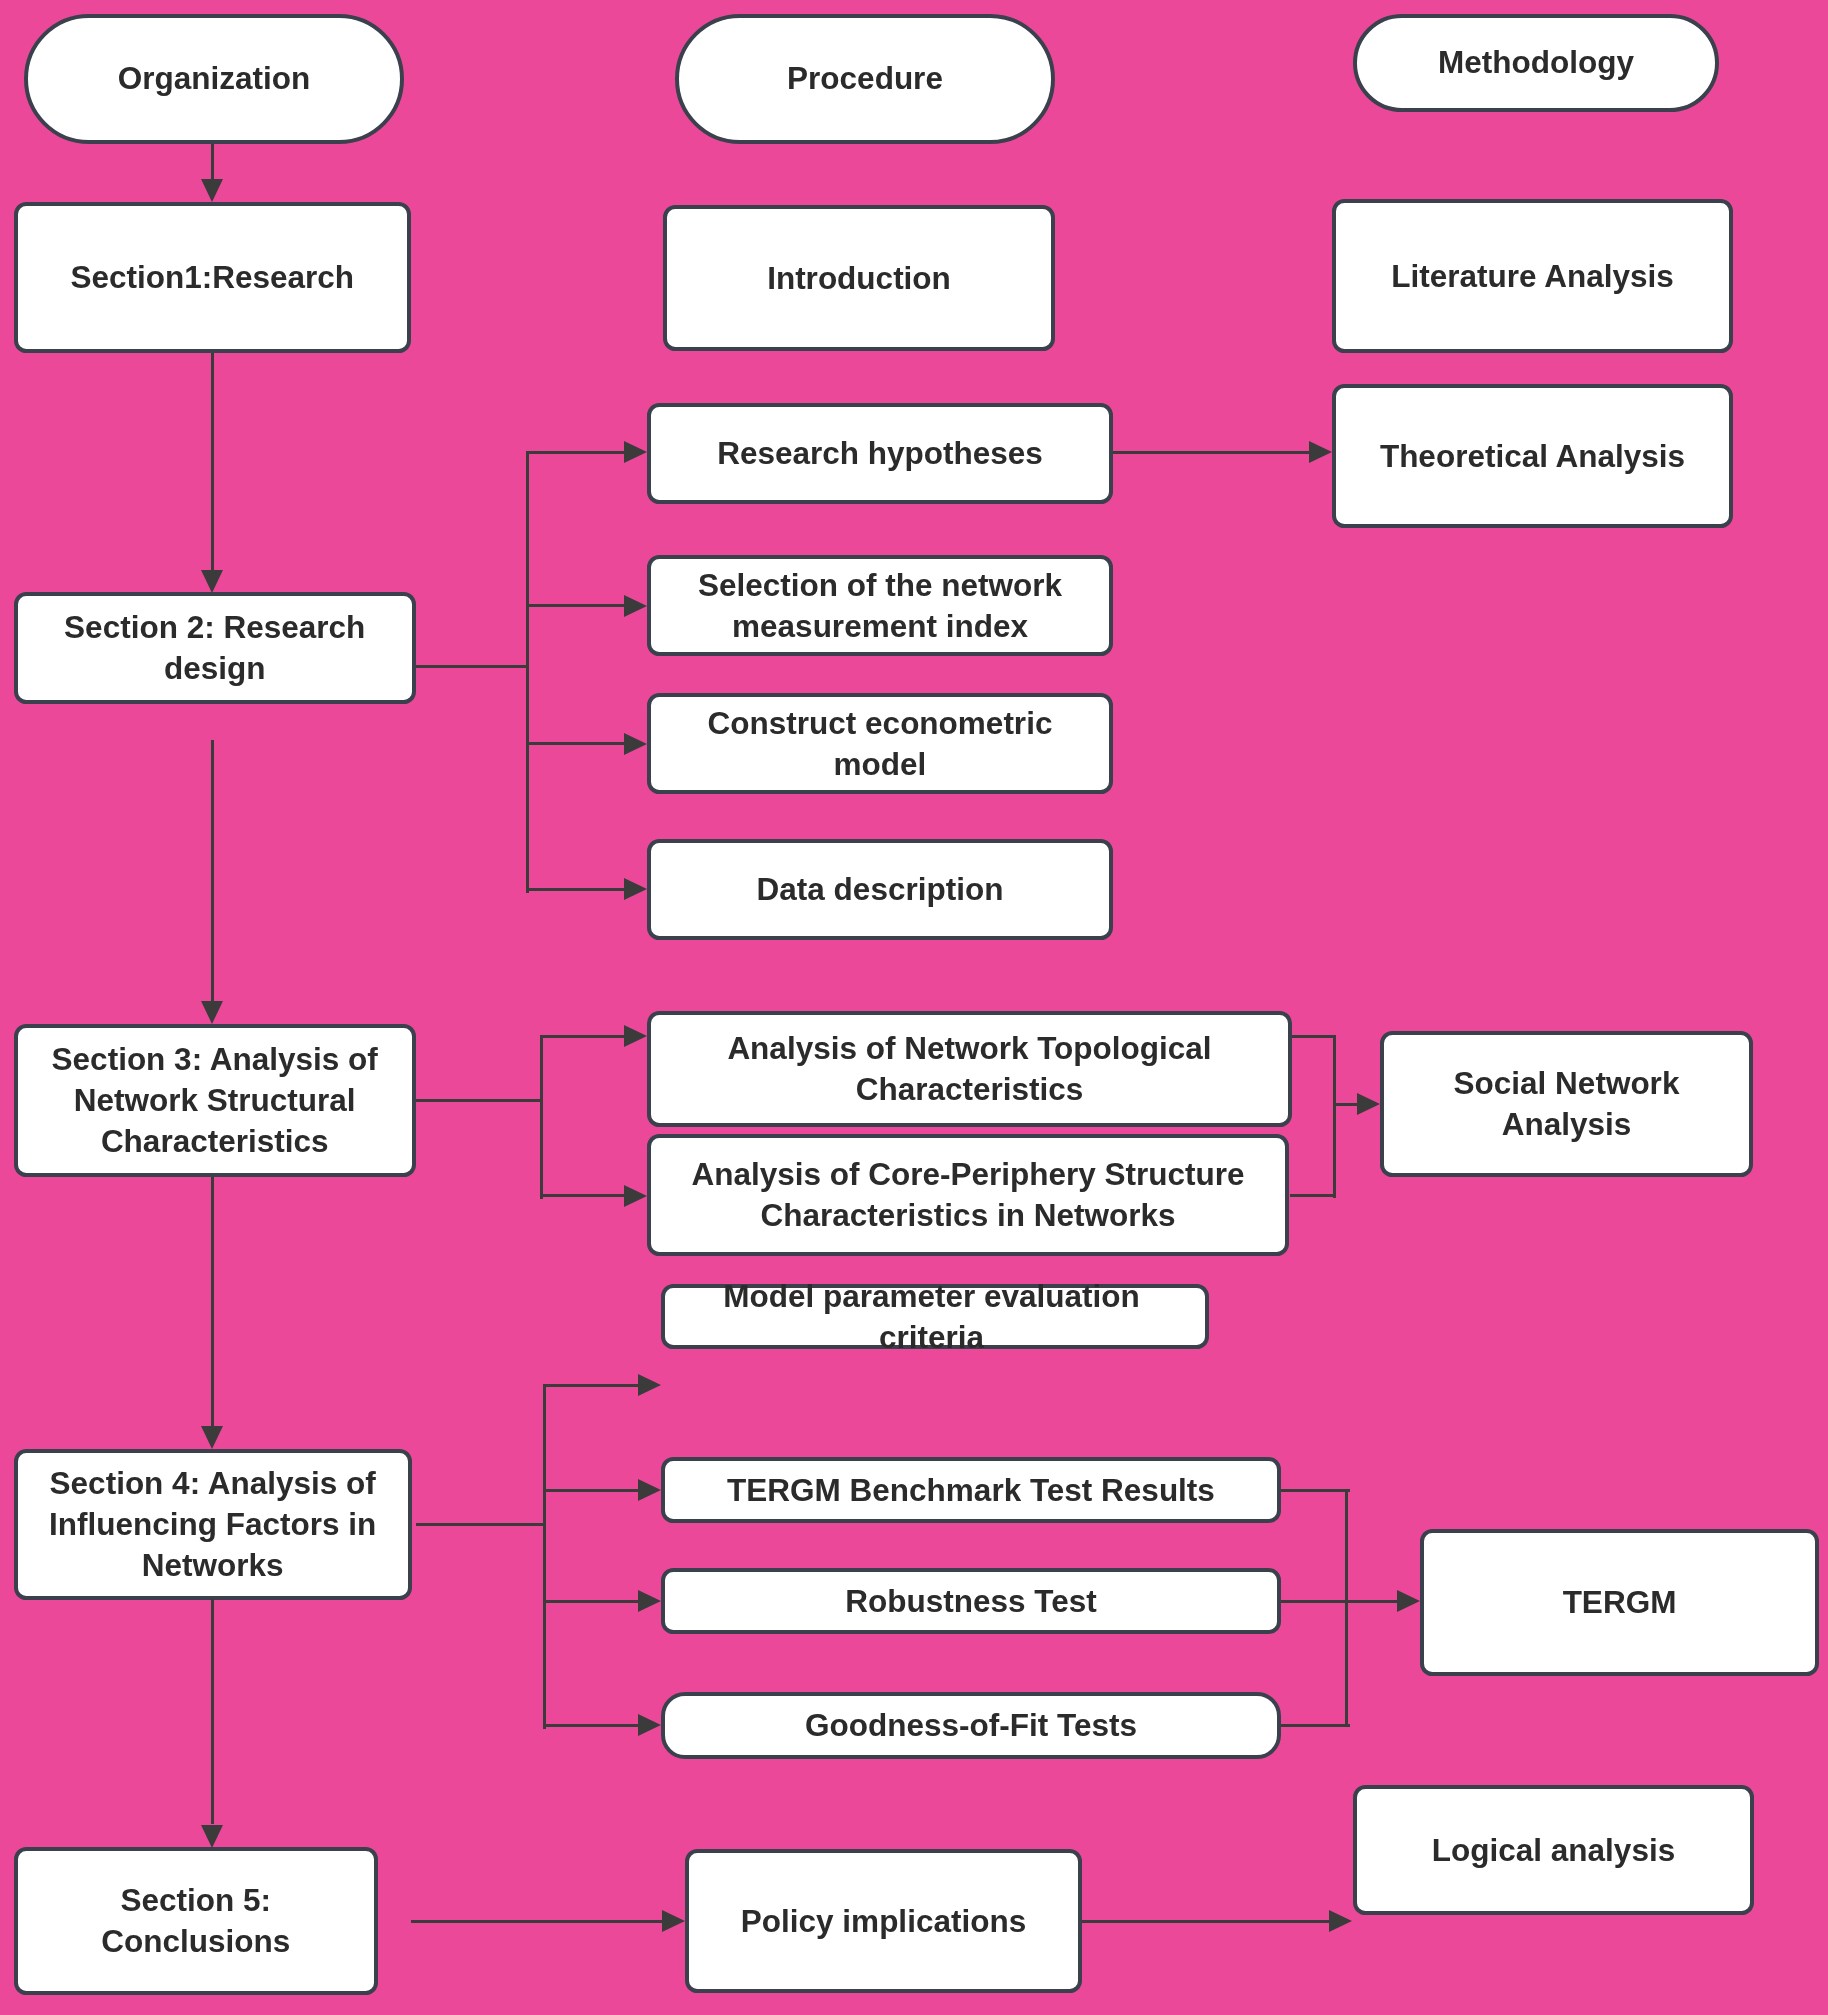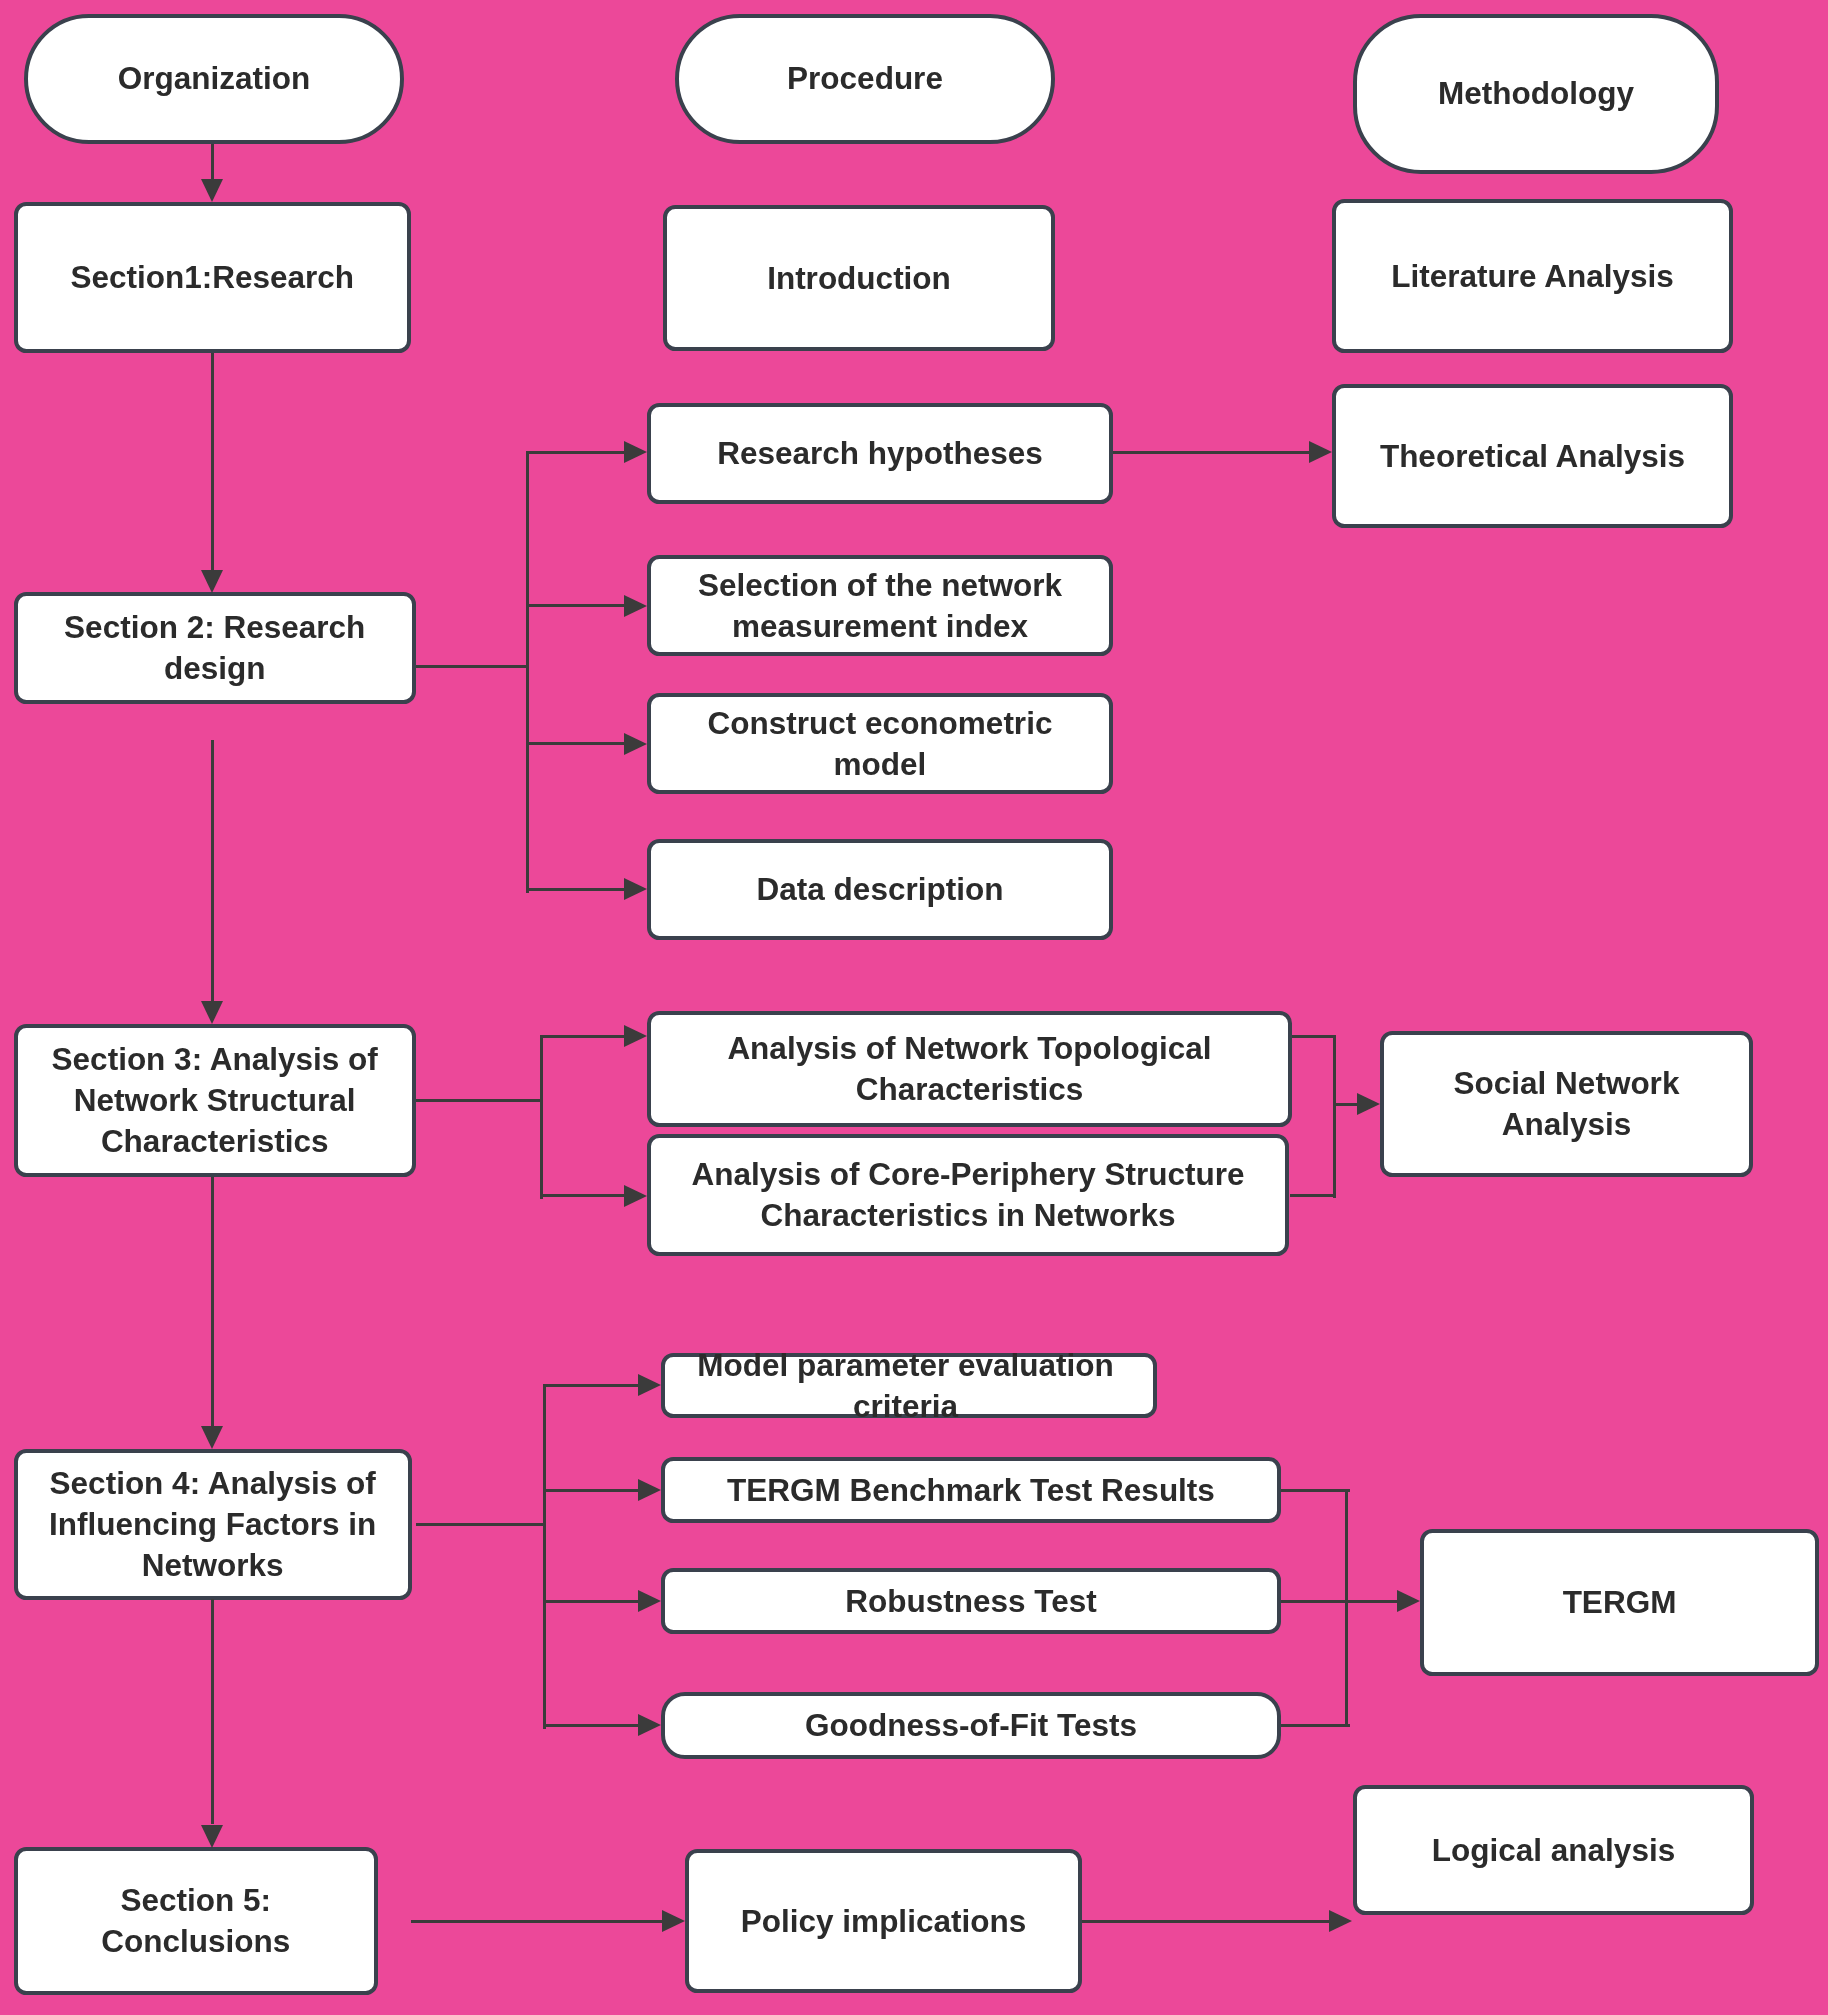--- a/index.html
+++ b/index.html
@@ -54,36 +54,36 @@
     border-top: 23px solid #3b3b3b;
   }
 </style>
 </head>
 <body>
 
 <div id="canvas">
 
   <div class="node pill" style="left:24px; top:13.7px; width:380px; height:130px;">Organization</div>
   <div class="node pill" style="left:675px; top:13.7px; width:380px; height:130px;">Procedure</div>
-  <div class="node pill" style="left:1353px; top:13.7px; width:366px; height:160px;">Methodology</div>
+  <div class="node pill" style="left:1353px; top:13.7px; width:366px; height:98px;">Methodology</div>
 
   <div class="node" style="left:13.7px; top:202px; width:397px; height:151px;">Section1:Research</div>
   <div class="node" style="left:13.7px; top:592px; width:402px; height:112px;">Section 2: Research design</div>
   <div class="node" style="left:13.7px; top:1024px; width:402px; height:153px;">Section 3: Analysis of Network Structural Characteristics</div>
   <div class="node" style="left:13.7px; top:1449px; width:398px; height:151px;">Section 4: Analysis of Influencing Factors in Networks</div>
   <div class="node" style="left:13.7px; top:1847px; width:364px; height:148px;">Section 5: Conclusions</div>
 
   <div class="node" style="left:663px; top:205px; width:392px; height:146px;">Introduction</div>
   <div class="node" style="left:647px; top:403px; width:466px; height:101px;">Research hypotheses</div>
   <div class="node" style="left:647px; top:555px; width:466px; height:101px;">Selection of the network measurement index</div>
   <div class="node" style="left:647px; top:693px; width:466px; height:101px;">Construct econometric model</div>
   <div class="node" style="left:647px; top:839px; width:466px; height:101px;">Data description</div>
   <div class="node" style="left:647px; top:979px; width:645px; height:116px;margin-top:32px;">Analysis of Network Topological Characteristics</div>
   <div class="node" style="left:647px; top:1134px; width:642px; height:122px;">Analysis of Core-Periphery Structure Characteristics in Networks</div>
-  <div class="node" style="left:661px; top:1353px; width:496px; height:65px;padding-left:12px;">Model parameter evaluation criteria</div>
+  <div class="node" style="left:661px; top:1284px; width:548px; height:65px;padding-left:12px;">Model parameter evaluation criteria</div>
   <div class="node" style="left:661px; top:1457px; width:620px; height:66px;">TERGM Benchmark Test Results</div>
   <div class="node" style="left:661px; top:1568px; width:620px; height:66px;">Robustness Test</div>
   <div class="node" style="left:661px; top:1692px; width:620px; height:67px;border-radius:24px;">Goodness-of-Fit Tests</div>
   <div class="node" style="left:685px; top:1849px; width:397px; height:144px;">Policy implications</div>
 
   <div class="node" style="left:1332px; top:199px; width:401px; height:154px;">Literature Analysis</div>
   <div class="node" style="left:1332px; top:384px; width:401px; height:144px;">Theoretical Analysis</div>
   <div class="node" style="left:1380px; top:1031px; width:373px; height:146px;">Social Network Analysis</div>
   <div class="node" style="left:1420px; top:1529px; width:399px; height:147px;">TERGM</div>
   <div class="node" style="left:1353px; top:1785px; width:401px; height:130px;">Logical analysis</div>

